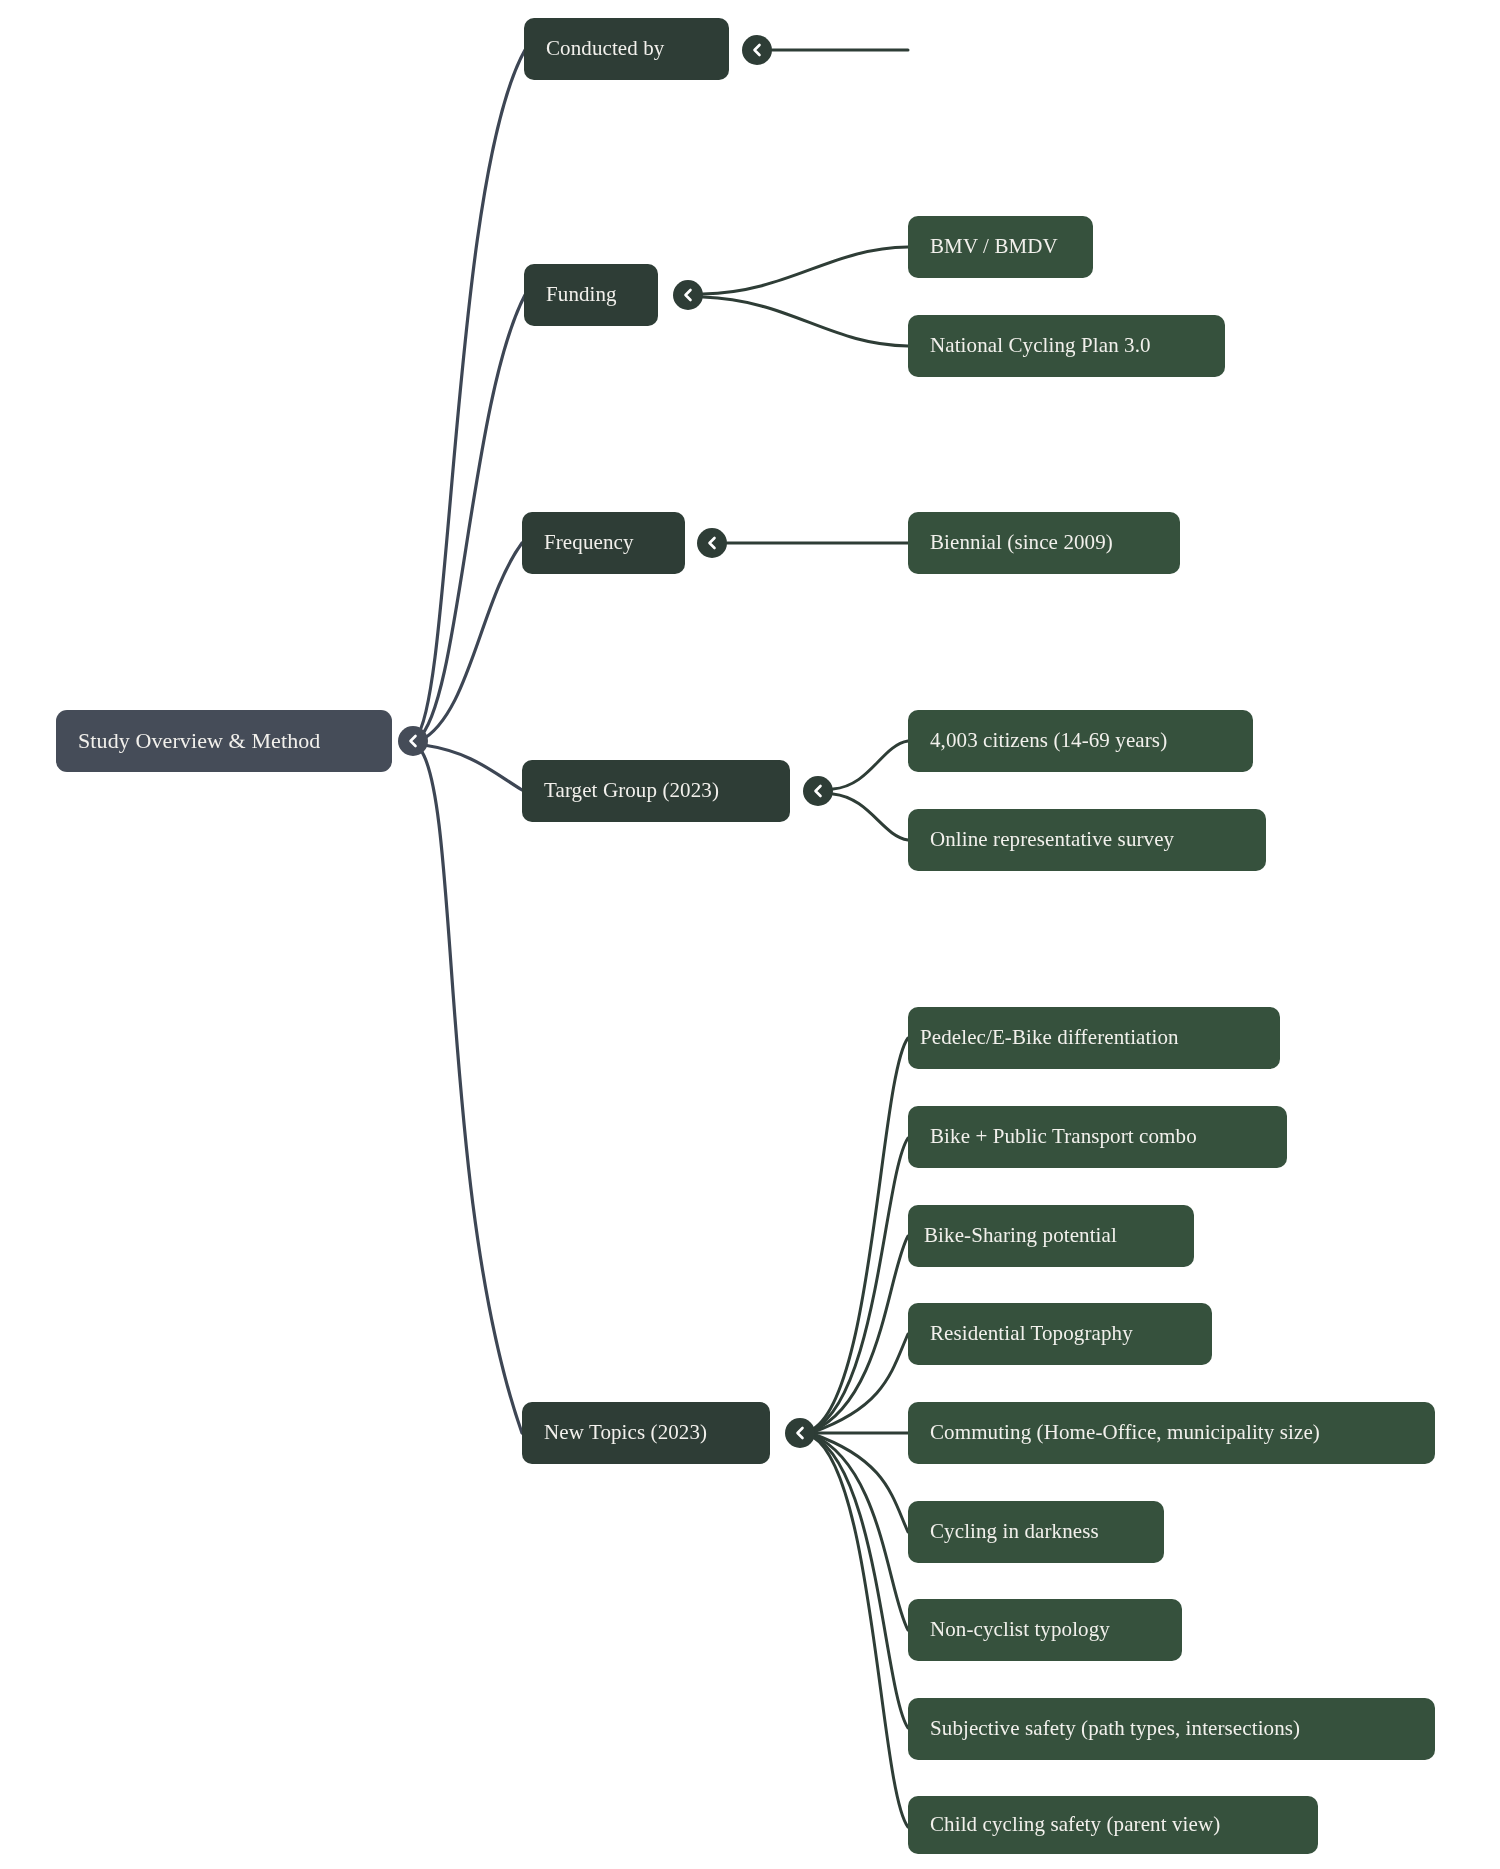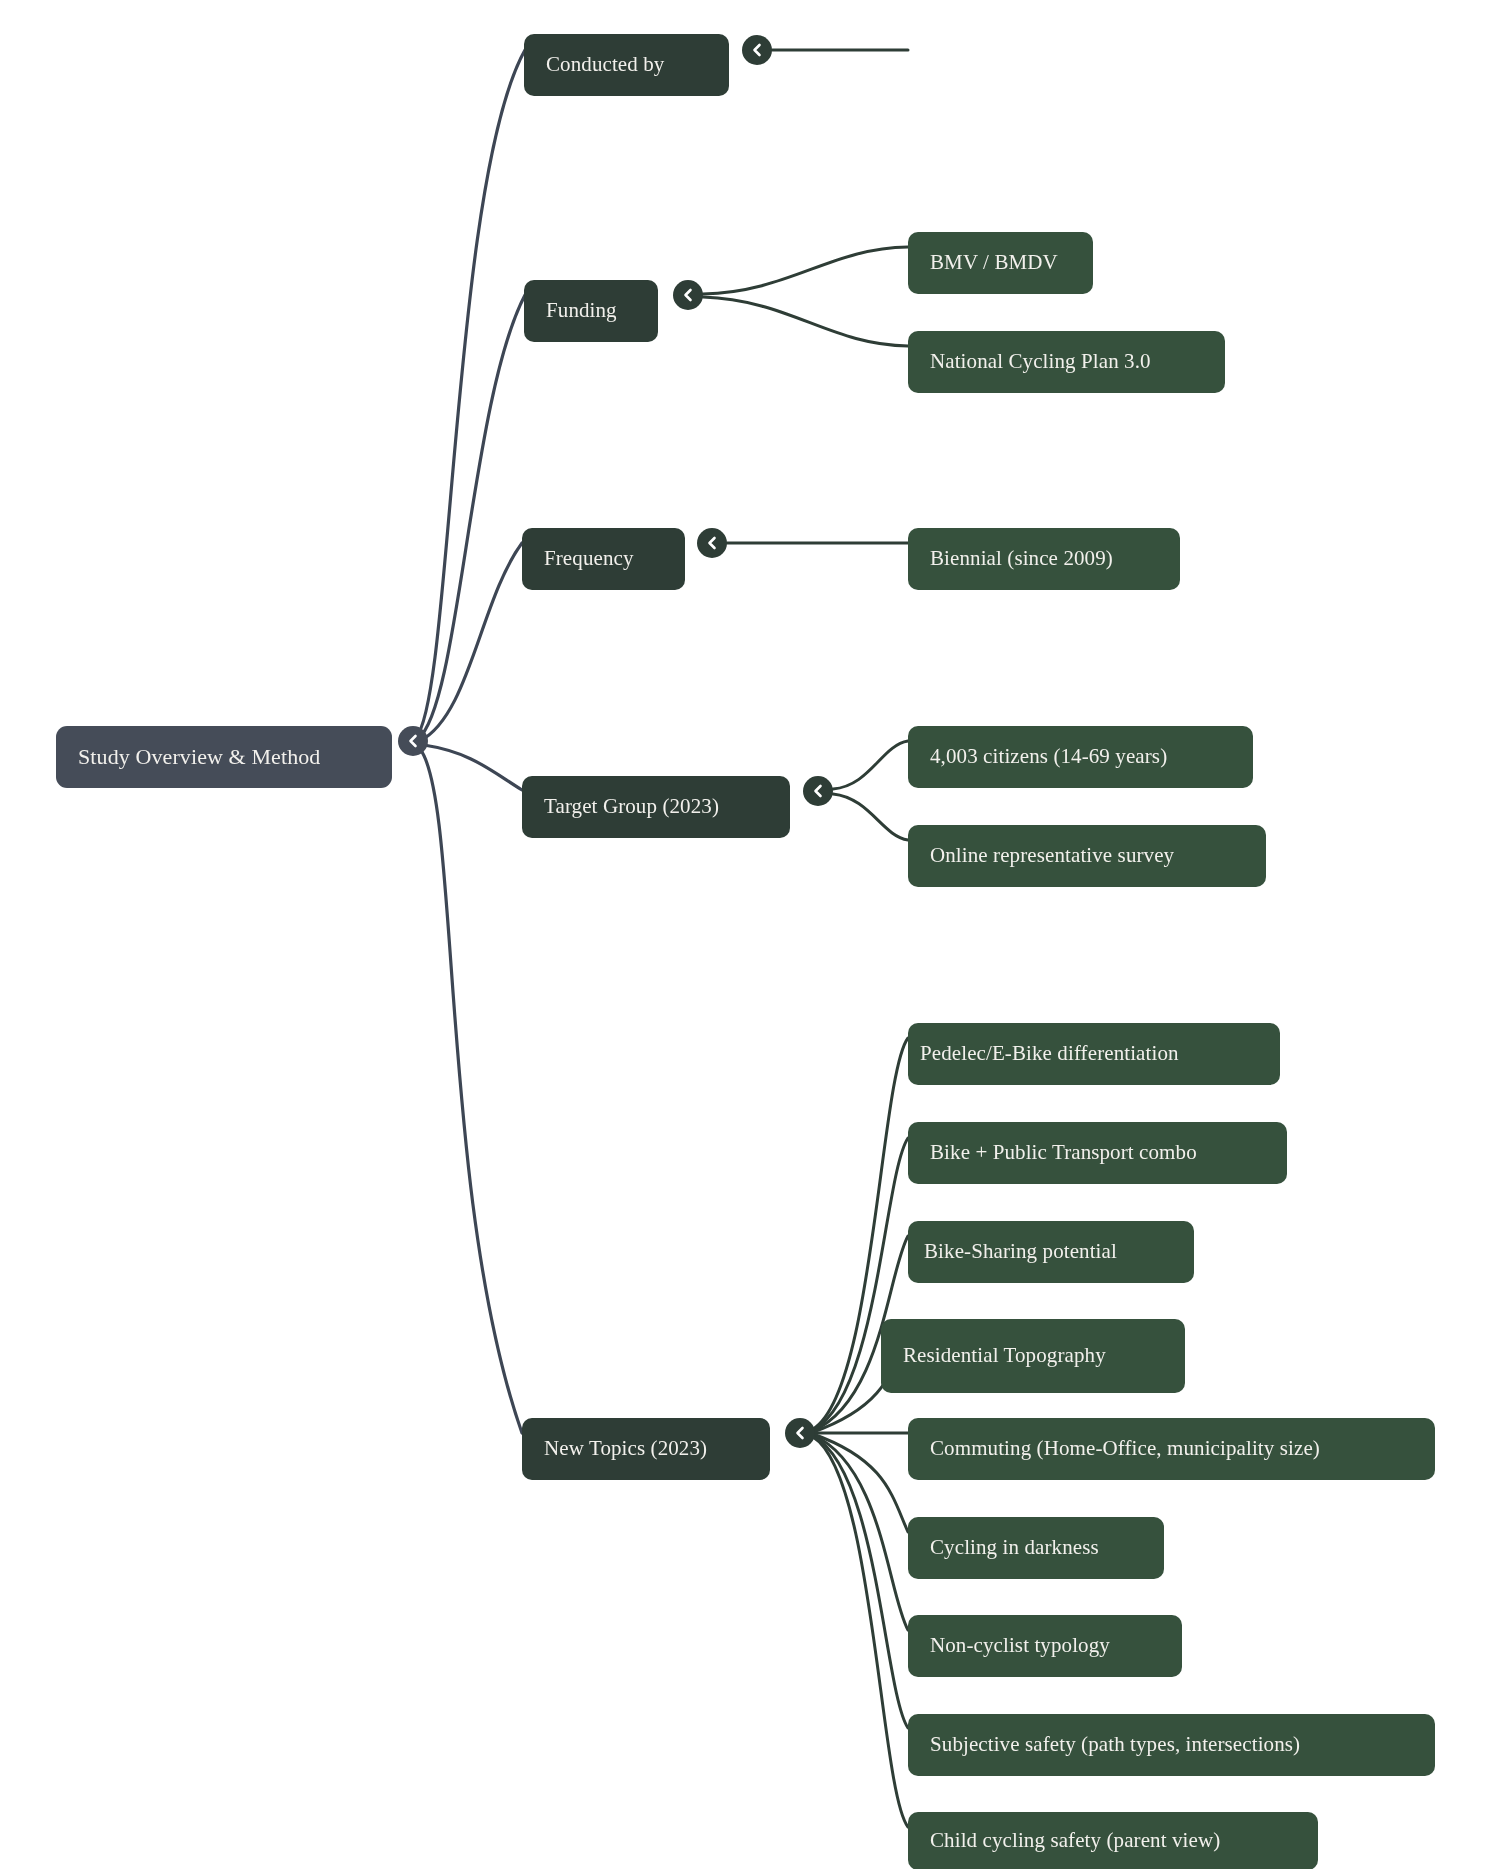--- a/index.html
+++ b/index.html
@@ -28,21 +28,20 @@
     box-sizing: border-box;
     display: flex;
     align-items: center;
     border-radius: 10px;
     color: #f2f0ec;
     font-size: 21px;
     letter-spacing: 0.1px;
     white-space: nowrap;
     padding: 0 22px;
     line-height: 1.1;
-    margin-top: 16px;
   }
   .node.root {
     background: #454c58;
     border-radius: 11px;
     font-size: 22px;
   }
   .node.level1 {
     background: #2e3d36;
   }
   .node.level2 {
@@ -172,21 +171,21 @@
 
   <div class="node level2" style="left:908px; top:1007px; width:372px; height:62px;padding-left:12px;">
     <span>Pedelec/E-Bike differentiation</span>
   </div>
   <div class="node level2" style="left:908px; top:1106px; width:379px; height:62px;">
     <span>Bike + Public Transport combo</span>
   </div>
   <div class="node level2" style="left:908px; top:1205px; width:286px; height:62px;padding-left:16px;">
     <span>Bike-Sharing potential</span>
   </div>
-  <div class="node level2" style="left:881px; top:1303px; width:304px; height:74px;">
+  <div class="node level2" style="left:908px; top:1303px; width:304px; height:62px;">
     <span>Residential Topography</span>
   </div>
   <div class="node level2" style="left:908px; top:1402px; width:527px; height:62px;">
     <span>Commuting (Home-Office, municipality size)</span>
   </div>
   <div class="node level2" style="left:908px; top:1501px; width:256px; height:62px;">
     <span>Cycling in darkness</span>
   </div>
   <div class="node level2" style="left:908px; top:1599px; width:274px; height:62px;">
     <span>Non-cyclist typology</span>

